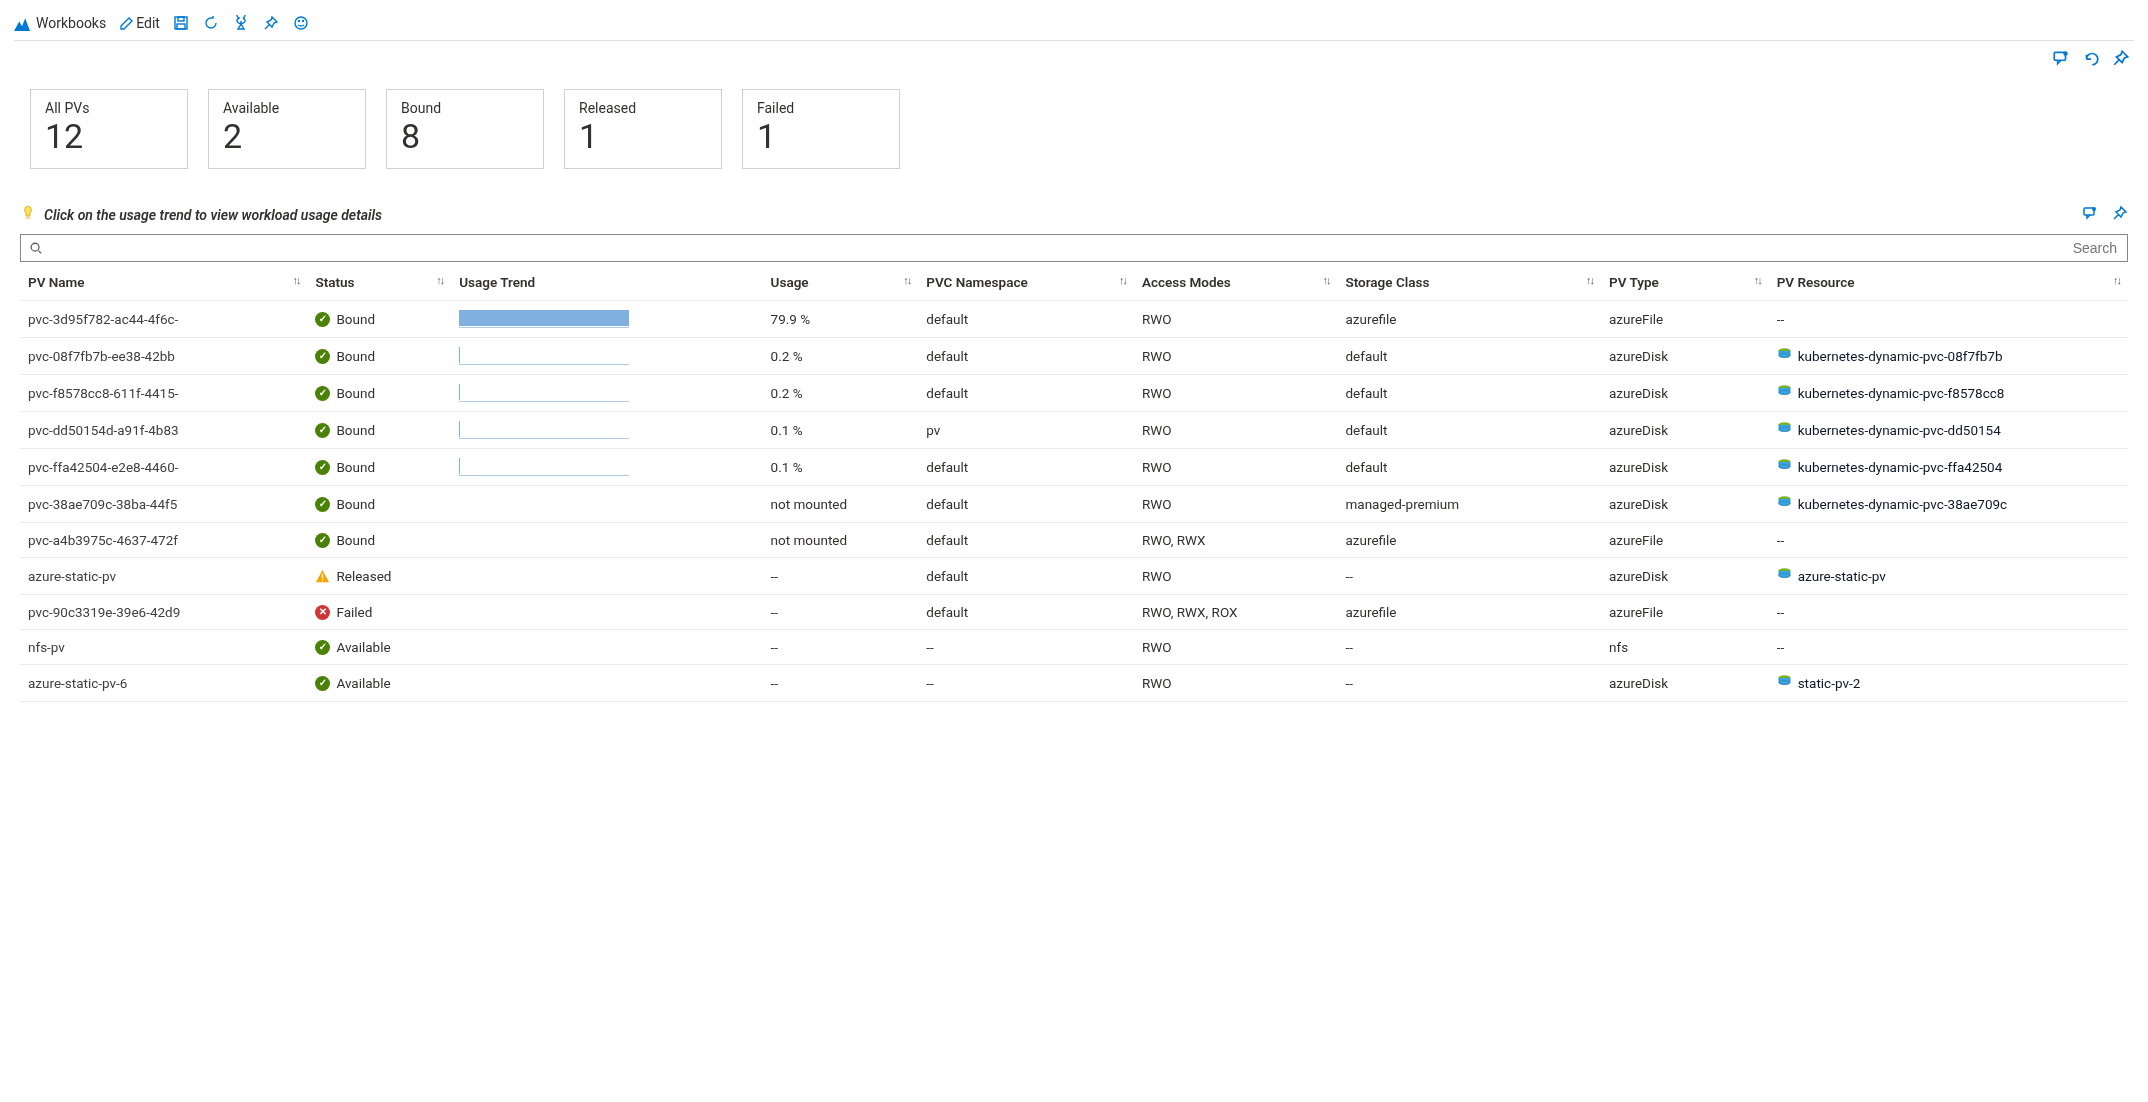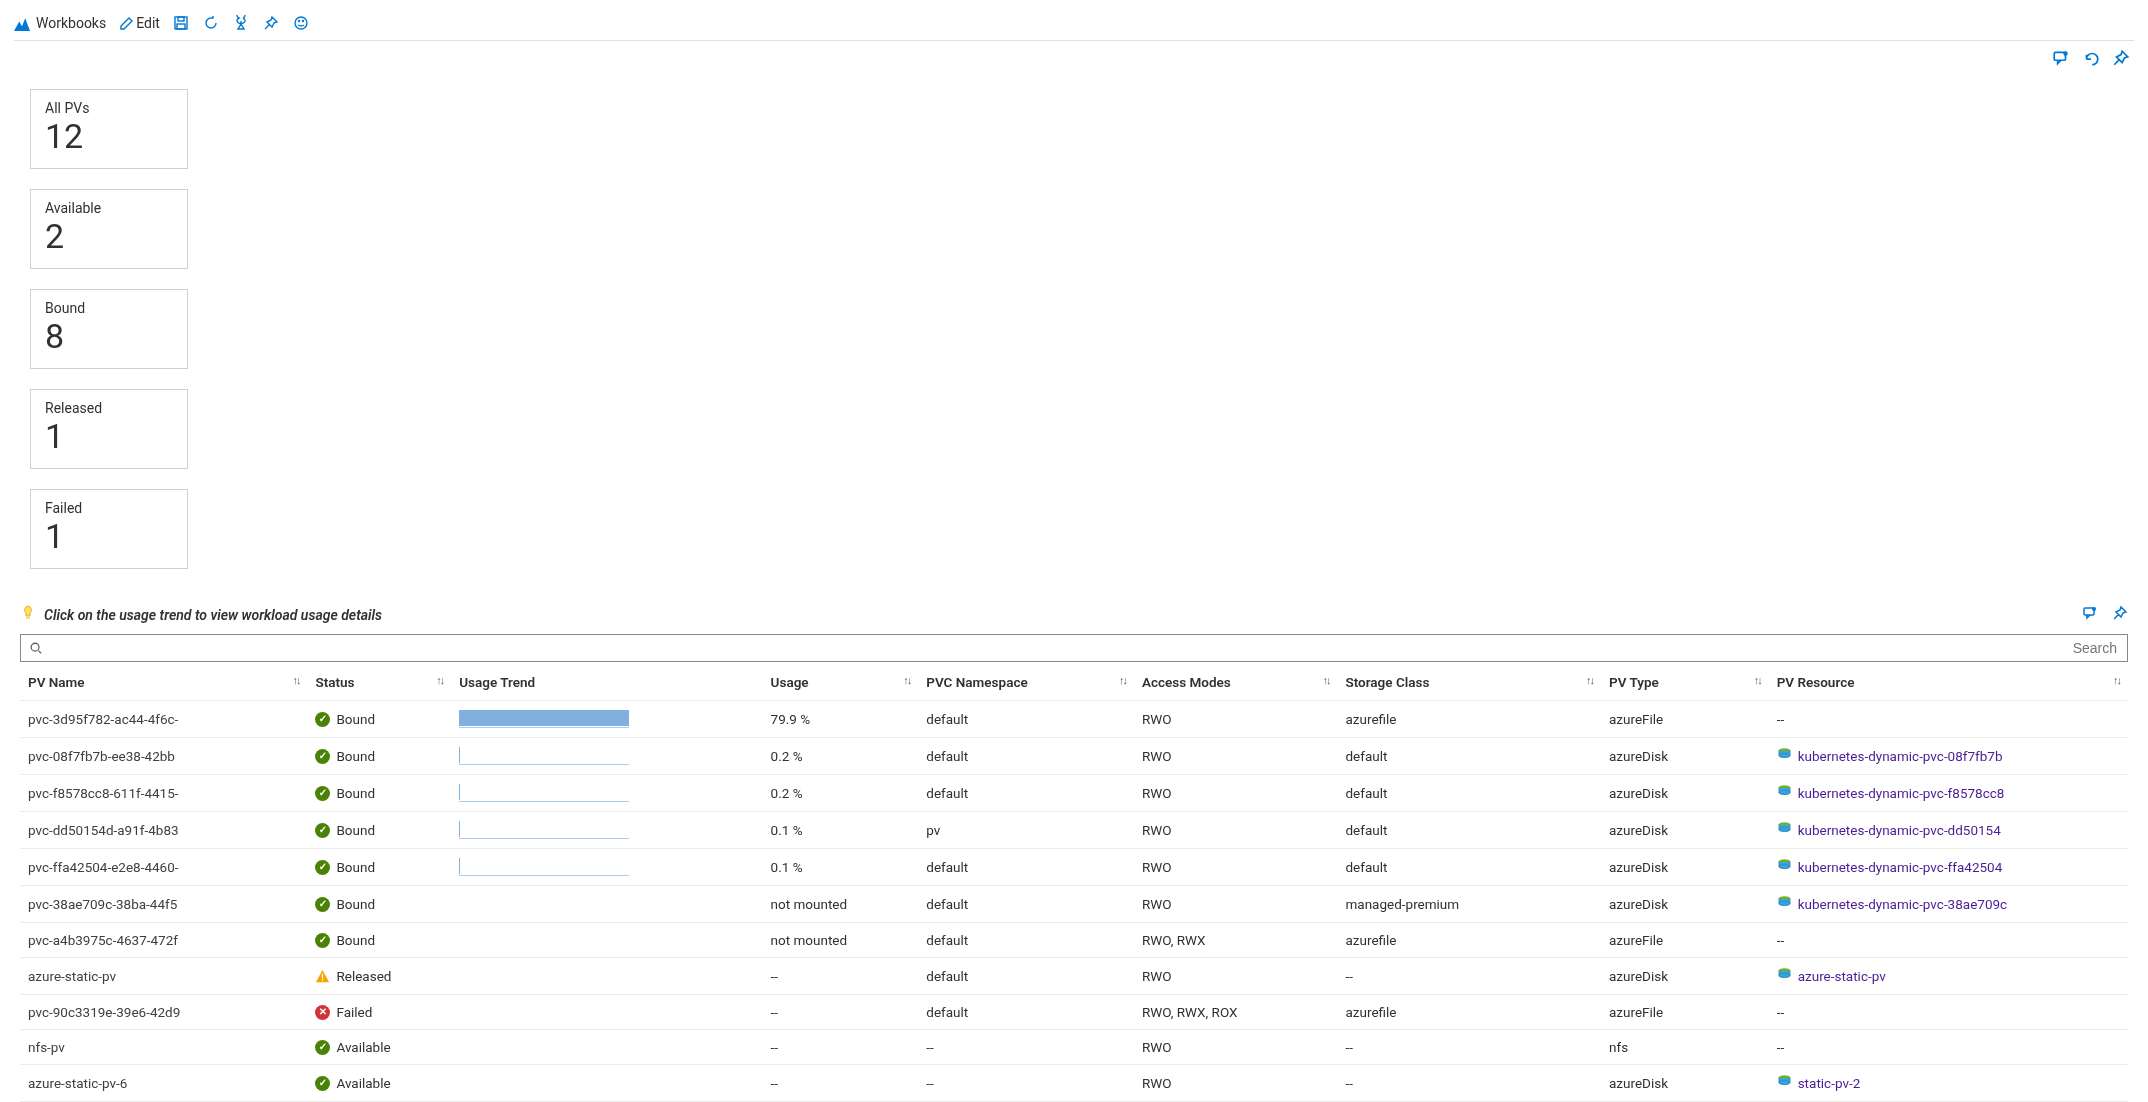--- a/index.html
+++ b/index.html
@@ -47,21 +47,20 @@
     justify-content: flex-end;
     gap: 12px;
     padding: 8px 4px 4px 4px;
   }
   .page-actions .pa { color:#0078d4; cursor:pointer; display:inline-flex; }
   .page-actions .pa svg { width:18px; height:18px; stroke:#0078d4; fill:none; stroke-width:1.5;}
   .cards {
     display: flex;
     gap: 20px;
     padding: 18px 6px 28px 16px;
-    flex-direction: column;
   }
   .card {
     border: 1px solid #d2d0ce;
     width: 158px;
     padding: 10px 14px 12px 14px;
   }
   .card-label { font-size: 14px; color: #323130; }
   .card-value { font-size: 34px; font-weight: 400; }
   .hint-row {
     display: flex;
@@ -122,21 +121,21 @@
   .st-fail::after { content:"✕"; color:#fff; font-size:10px; font-weight:bold; line-height:1;}
   .bar-wrap {
     width: 170px; height: 18px;
     border-bottom: 1px solid #b0c9e8;
     position: relative;
   }
   .bar-fill {
     position:absolute; left:0; top:0; bottom:1px;
     background:#80b0e0;
   }
-  .res-cell { display:flex; align-items:center; gap:6px; color:#4c1d95; cursor:pointer;}
+  .res-cell { display:flex; align-items:center; gap:6px; color:#0f172a; cursor:pointer;}
   .disk-icon svg { width:15px; height:15px; }
   col.c-name { width: 12%; }
   col.c-status { width: 6%; }
   col.c-trend { width: 13%; }
   col.c-usage { width: 6.5%; }
   col.c-ns { width: 9%; }
   col.c-am { width: 8.5%; }
   col.c-sc { width: 11%; }
   col.c-type { width: 7%; }
   col.c-res { width: 15%; }

